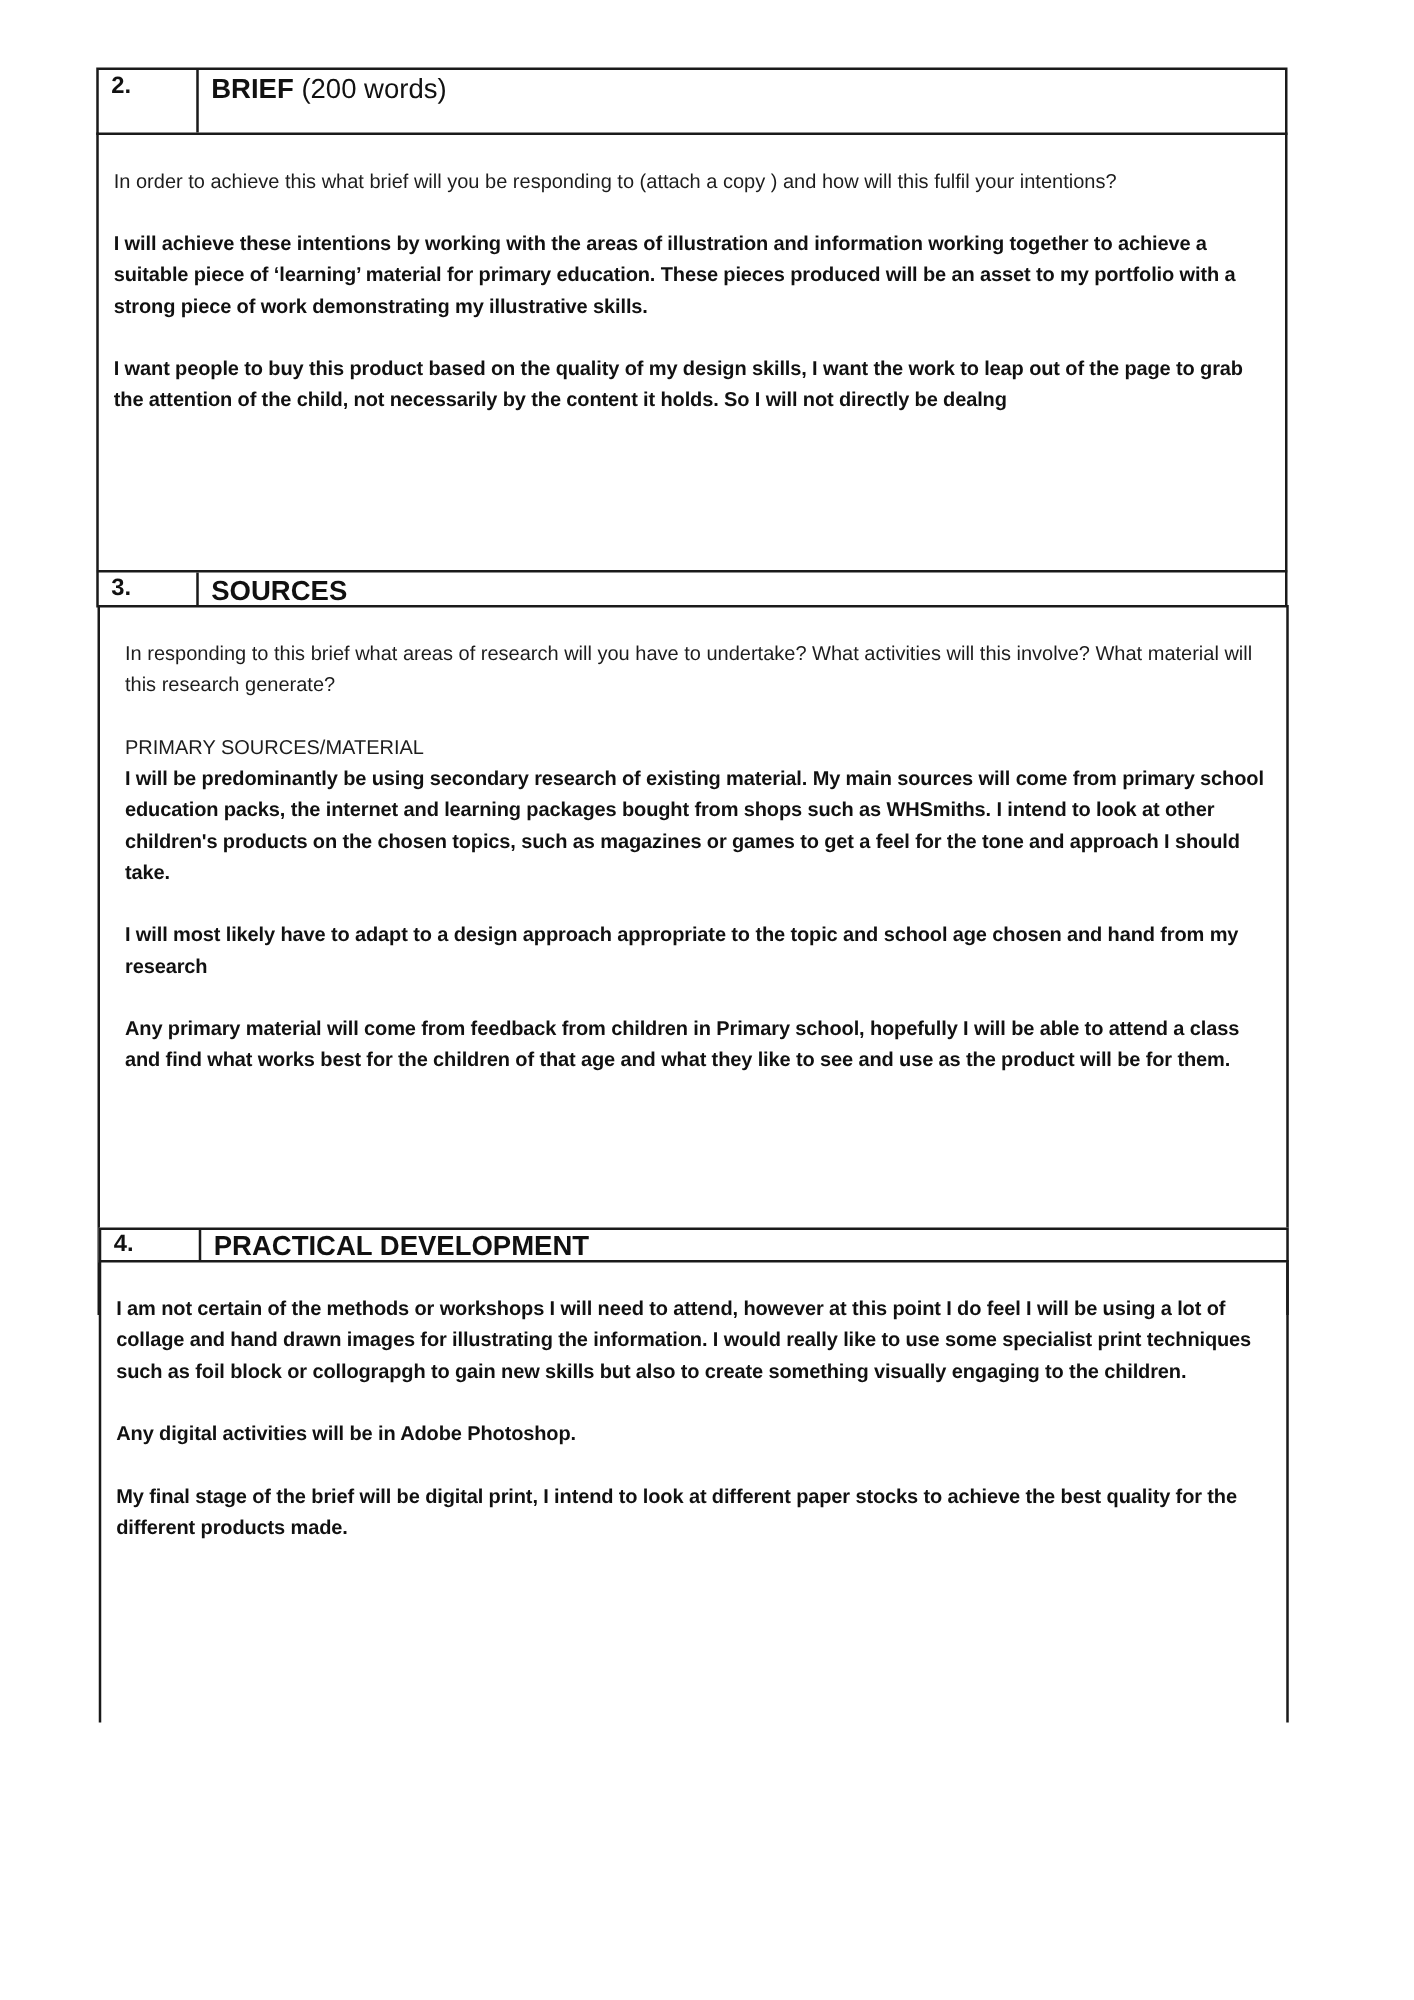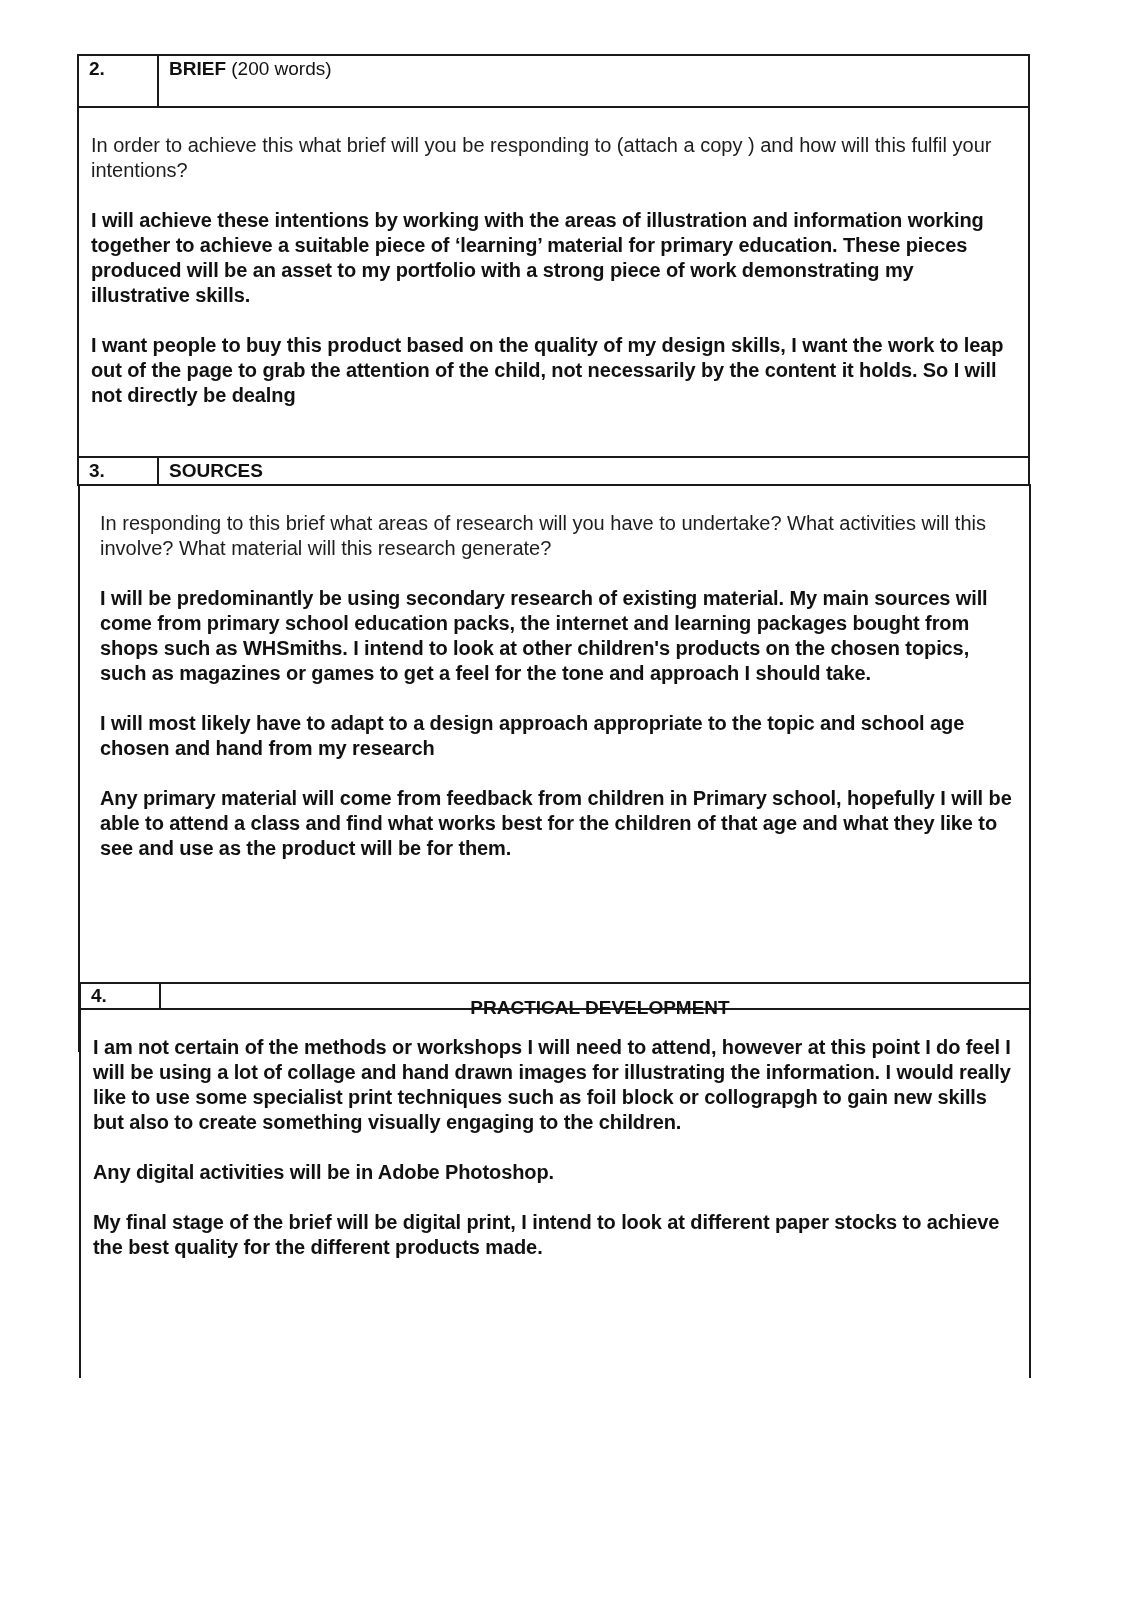--- a/index.html
+++ b/index.html
@@ -35,37 +35,37 @@
       border-right: 2px solid #1a1a1a;
       box-sizing: border-box;
       font-weight: bold;
       font-size: 19px;
       padding-left: 10px;
     }
     .hdr .title {
       position: absolute;
       top: 0; bottom: 0; left: 80px; right: 0;
       padding-left: 10px;
-      font-size: 19px;
+      font-size: 22px;
       font-weight: bold;
     }
     .hdr .title .sub {
       font-weight: normal;
     }
     
     .box {
       position: absolute;
       border-left: 2px solid #1a1a1a;
       border-right: 2px solid #1a1a1a;
       box-sizing: border-box;
       padding: 0 16px 0 12px;
     }
     .box p {
       margin: 0 0 25px 0;
-      font-size: 20px;
+      font-size: 16px;
       line-height: 25px;
     }
     .box p.q {
       font-weight: normal;
       color: #1d1d1d;
     }
     .box p.a {
       font-weight: bold;
       letter-spacing: -0.1px;
     }
@@ -85,28 +85,29 @@
     <p class="a">I will achieve these intentions by working with the areas of illustration and information working together to achieve a suitable piece of ‘learning’ material for primary education. These pieces produced will be an asset to my portfolio with a strong piece of work demonstrating my illustrative skills.</p>
     <p class="a">I want people to buy this product based on the quality of my design skills, I want the work to leap out of the page to grab the attention of the child, not necessarily by the content it holds. So I will not directly be dealng</p>
   </div>
 
   <div class="hdr" style="left:77px; top:456px; width:953px; height:30px;">
     <div class="num" style="padding-top:2px;"><span>3.</span></div>
     <div class="title" style="padding-top:2px;"><span>SOURCES</span></div>
   </div>
   <div class="box" style="left:78px; top:484px; width:953px; height:568px; padding-top:27px;padding-left:20px;">
     <p class="q">In responding to this brief what areas of research will you have to undertake? What activities will this involve? What material will this research generate?</p>
+    <p class="q tight">PRIMARY SOURCES/MATERIAL</p>
     <p class="a">I will be predominantly be using secondary research of existing material. My main sources will come from primary school education packs, the internet and learning packages bought from shops such as WHSmiths. I intend to look at other children's products on the chosen topics, such as magazines or games to get a feel for the tone and approach I should take.</p>
     <p class="a">I will most likely have to adapt to a design approach appropriate to the topic and school age chosen and hand from my research</p>
     <p class="a">Any primary material will come from feedback from children in Primary school, hopefully I will be able to attend a class and find what works best for the children of that age and what they like to see and use as the product will be for them.</p>
   </div>
 
   <div class="hdr" style="left:79px; top:982px; width:952px; height:28px;">
     <div class="num" style="padding-top:1px;"><span>4.</span></div>
-    <div class="title" style="padding-top:13px;text-align:center;"><span>PRACTICAL DEVELOPMENT</span></div>
+    <div class="title" style="padding-top:0;"><span>PRACTICAL DEVELOPMENT</span></div>
   </div>
   <div class="box" style="left:79px; top:1008px; width:952px; height:370px; padding-top:27px;">
     <p class="a">I am not certain of the methods or workshops I will need to attend, however at this point I do feel I will be using a lot of collage and hand drawn images for illustrating the information. I would really like to use some specialist print techniques such as foil block or collograpgh to gain new skills but also to create something visually engaging to the children.</p>
     <p class="a">Any digital activities will be in Adobe Photoshop.</p>
     <p class="a">My final stage of the brief will be digital print, I intend to look at different paper stocks to achieve the best quality for the different products made.</p>
   </div>
 
 </div>
 
 </body></html>

